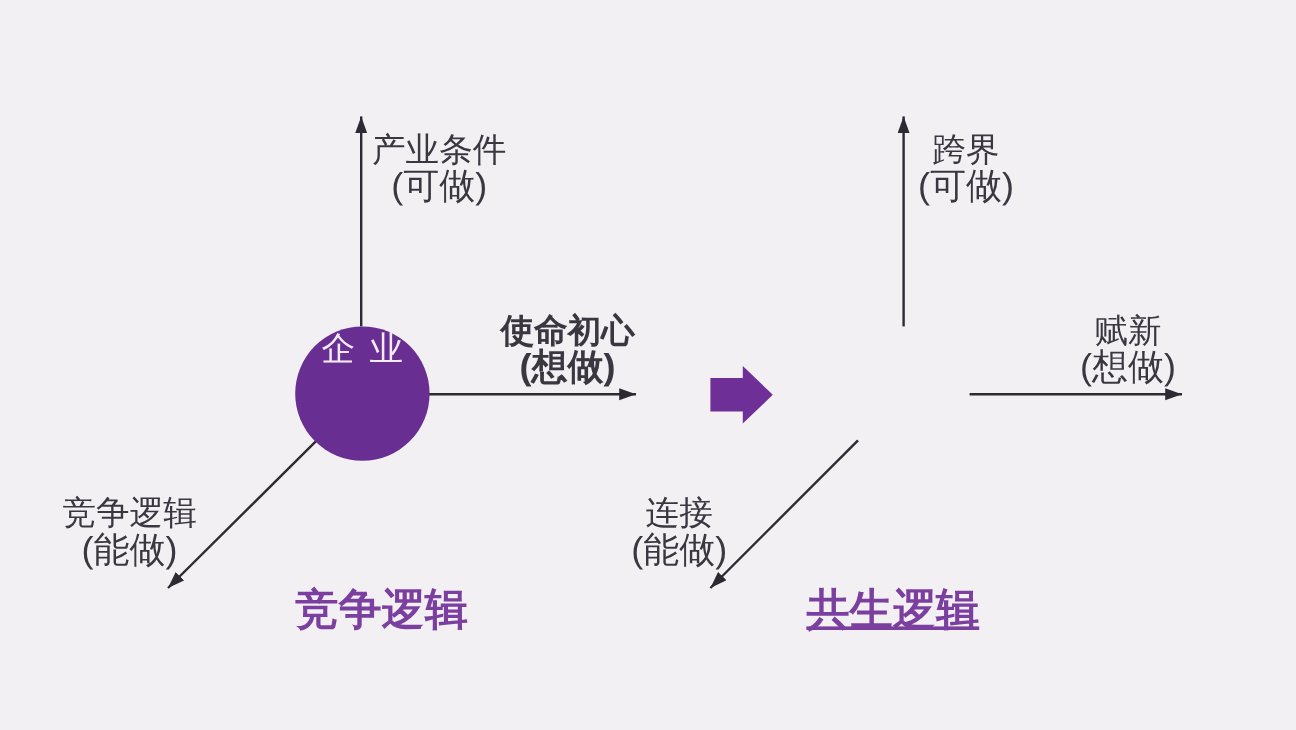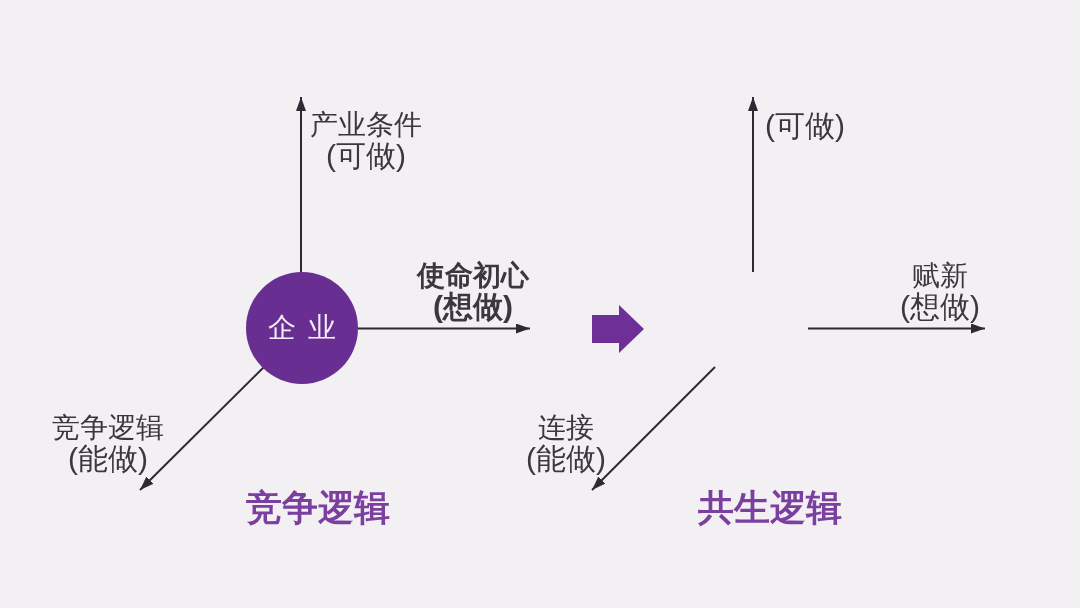--- a/index.html
+++ b/index.html
@@ -24,21 +24,21 @@
     width:1080px;height:580px;
   }
   .axes-layer{
     position:absolute;left:0;top:0;width:1080px;height:608px;
   }
   .node{
     position:absolute;
     width:112px;height:112px;
     border-radius:50%;
     background:var(--node-fill);
-    display:flex;align-items:center;justify-content:center;
+    display:flex;justify-content:center;
   }
   .node span{
     color:var(--node-text);
     font-size:28px;
     letter-spacing:12px;
     margin-right:-12px; 
     white-space:nowrap;
   }
   .node-left{left:246px;top:272px;}
   .node-right{left:697px;top:272px;}
@@ -69,21 +69,21 @@
   .diagram-title{
     position:absolute;
     width:112px;
     text-align:center;
     font-size:36px;
     font-weight:bold;
     color:var(--title-color);
     white-space:nowrap;
   }
   .title-left{left:246px;top:484px;}
-  .title-right{left:698px;top:484px;}
+  .title-right{left:672px;top:484px;text-decoration:underline;}
 </style>
 </head>
 <body>
 
 <div class="canvas">
 
   <svg class="axes-layer" width="1080" height="608" viewBox="0 0 1080 608" xmlns="http://www.w3.org/2000/svg">
     <defs>
       <marker id="ah" markerUnits="userSpaceOnUse" markerWidth="15" markerHeight="11" refX="14" refY="5" orient="auto">
         <path d="M0,0 L14,5 L0,10 Z" fill="#2e2a33"></path>
@@ -116,20 +116,21 @@
     <div class="note">(能做)</div>
   </div>
 
   <div class="node node-left">
     <span>企业</span>
   </div>
 
   <div class="diagram-title title-left">竞争逻辑</div>
 
   <div class="axis-label d2-up">
+    <div class="main">跨界</div>
     <div class="note">(可做)</div>
   </div>
 
   <div class="axis-label d2-right">
     <div class="main">赋新</div>
     <div class="note">(想做)</div>
   </div>
 
   <div class="axis-label d2-down">
     <div class="main">连接</div>

